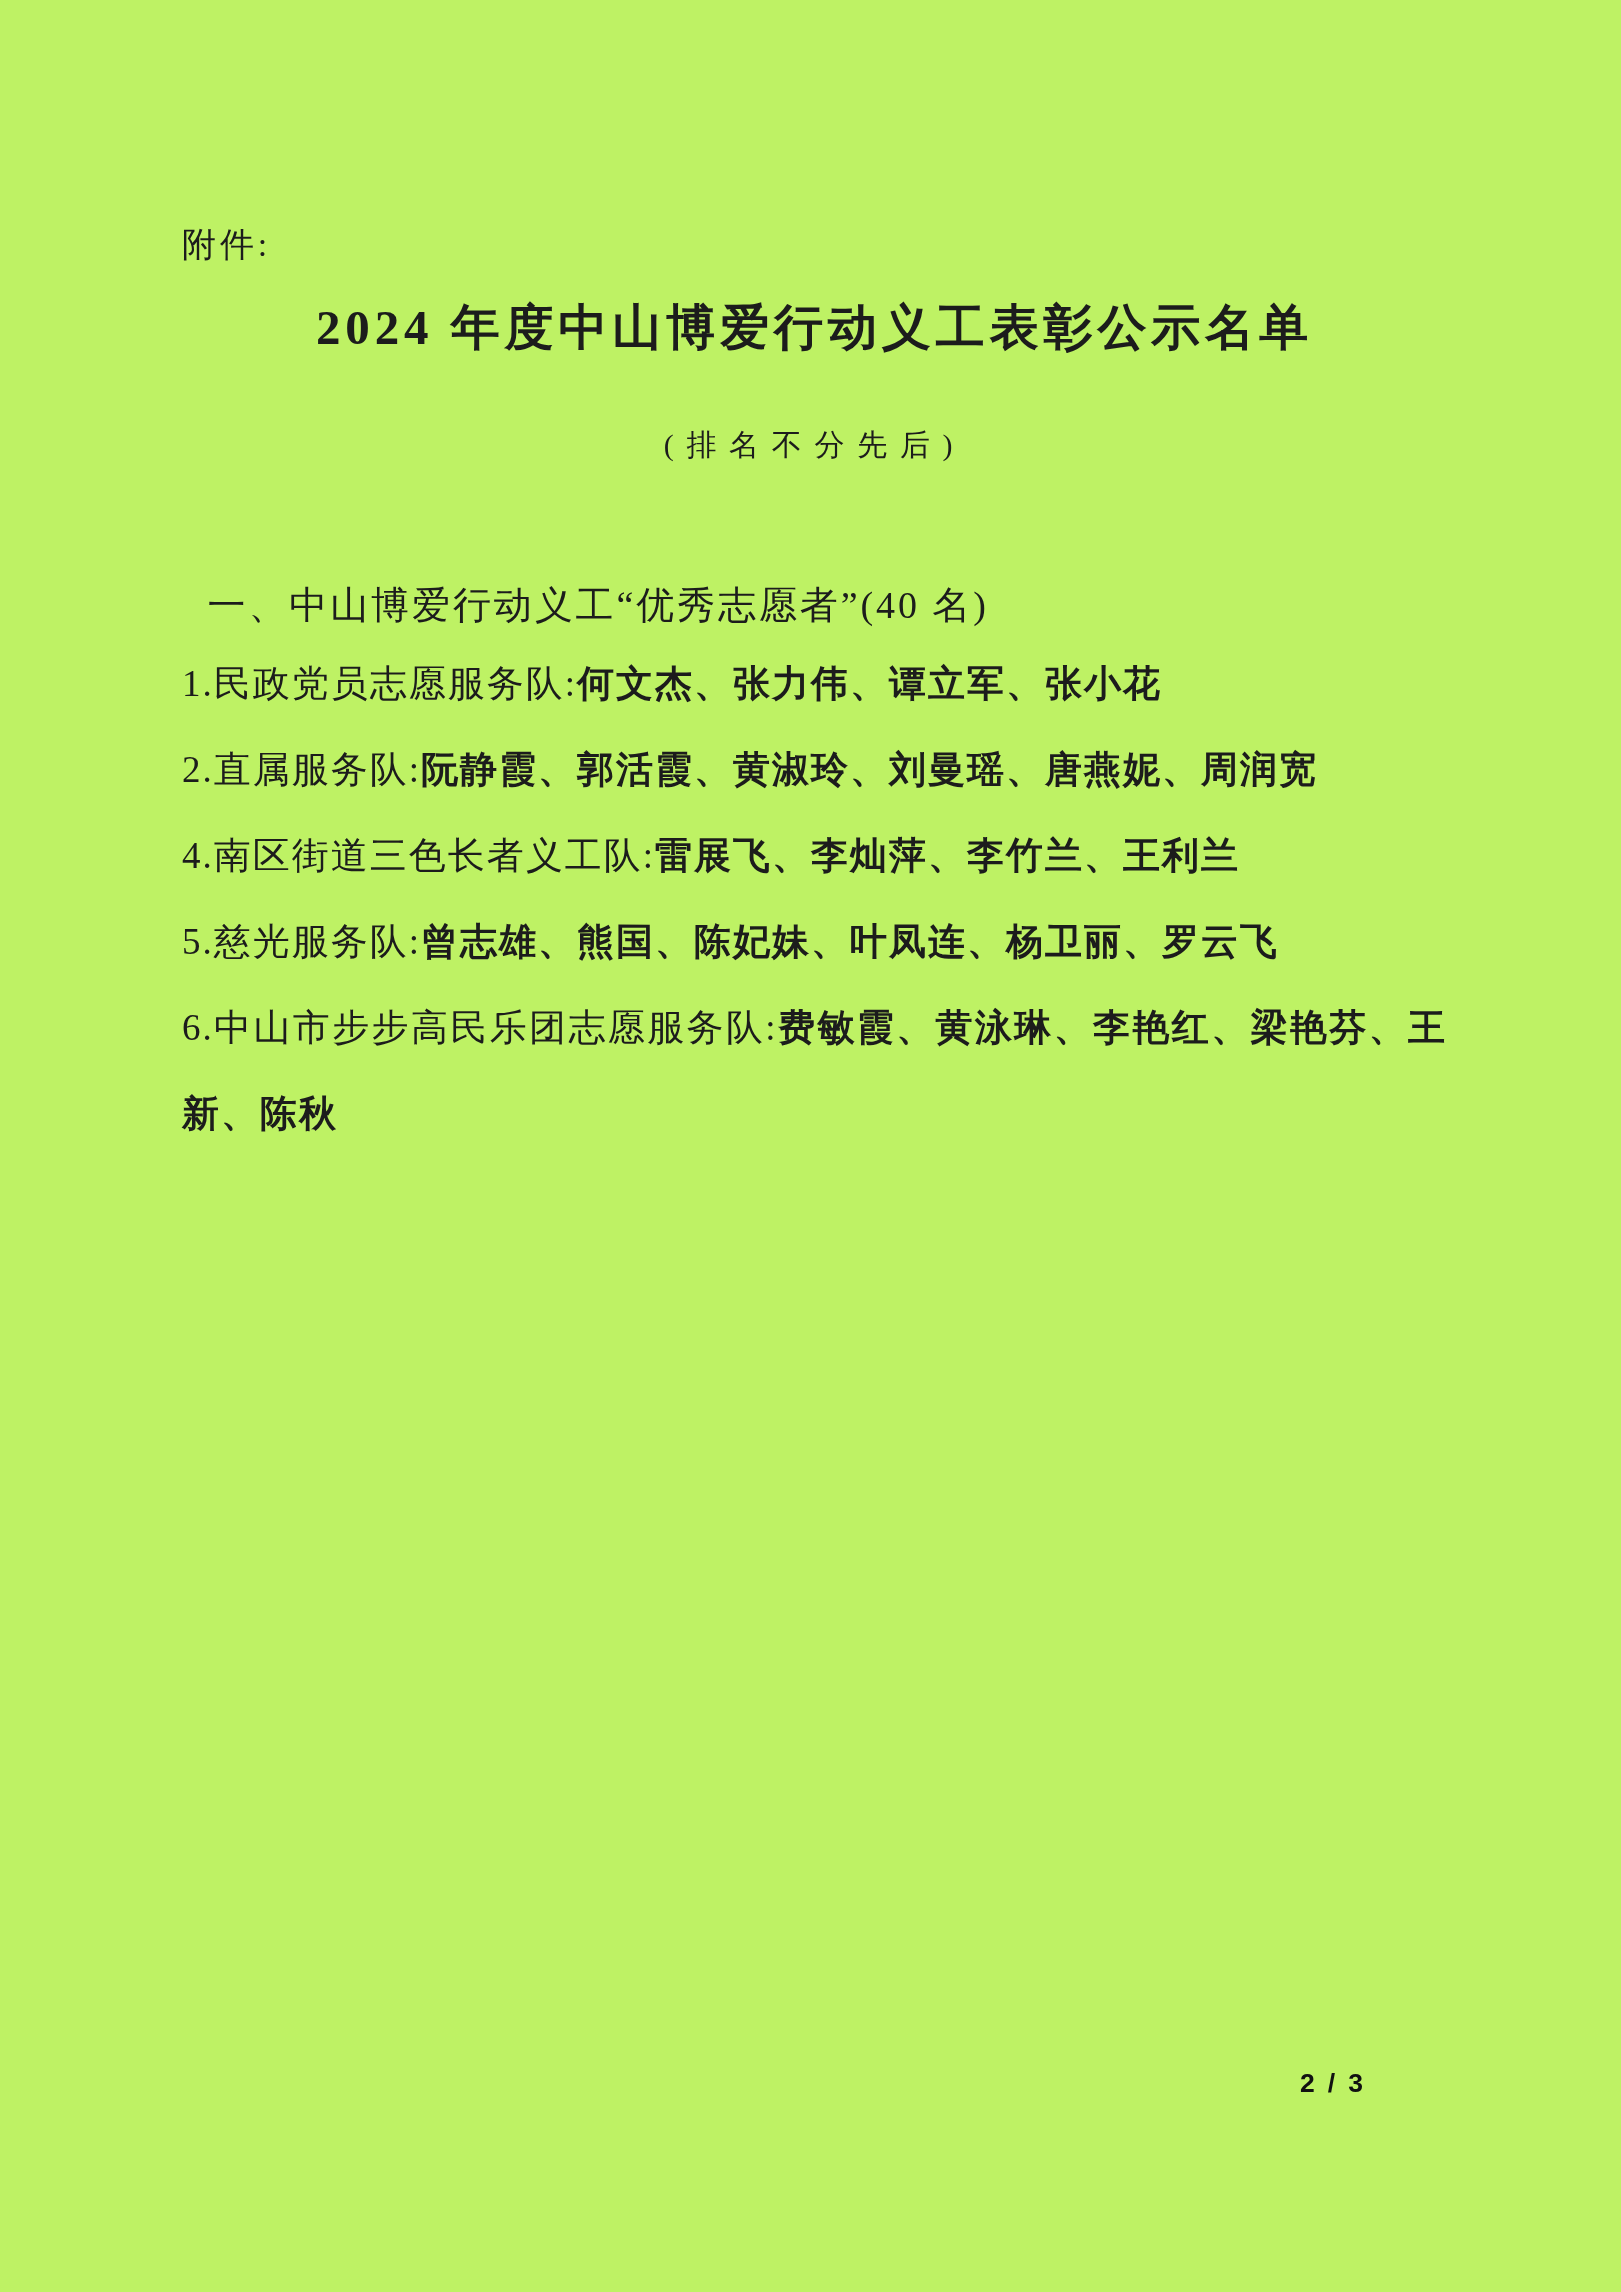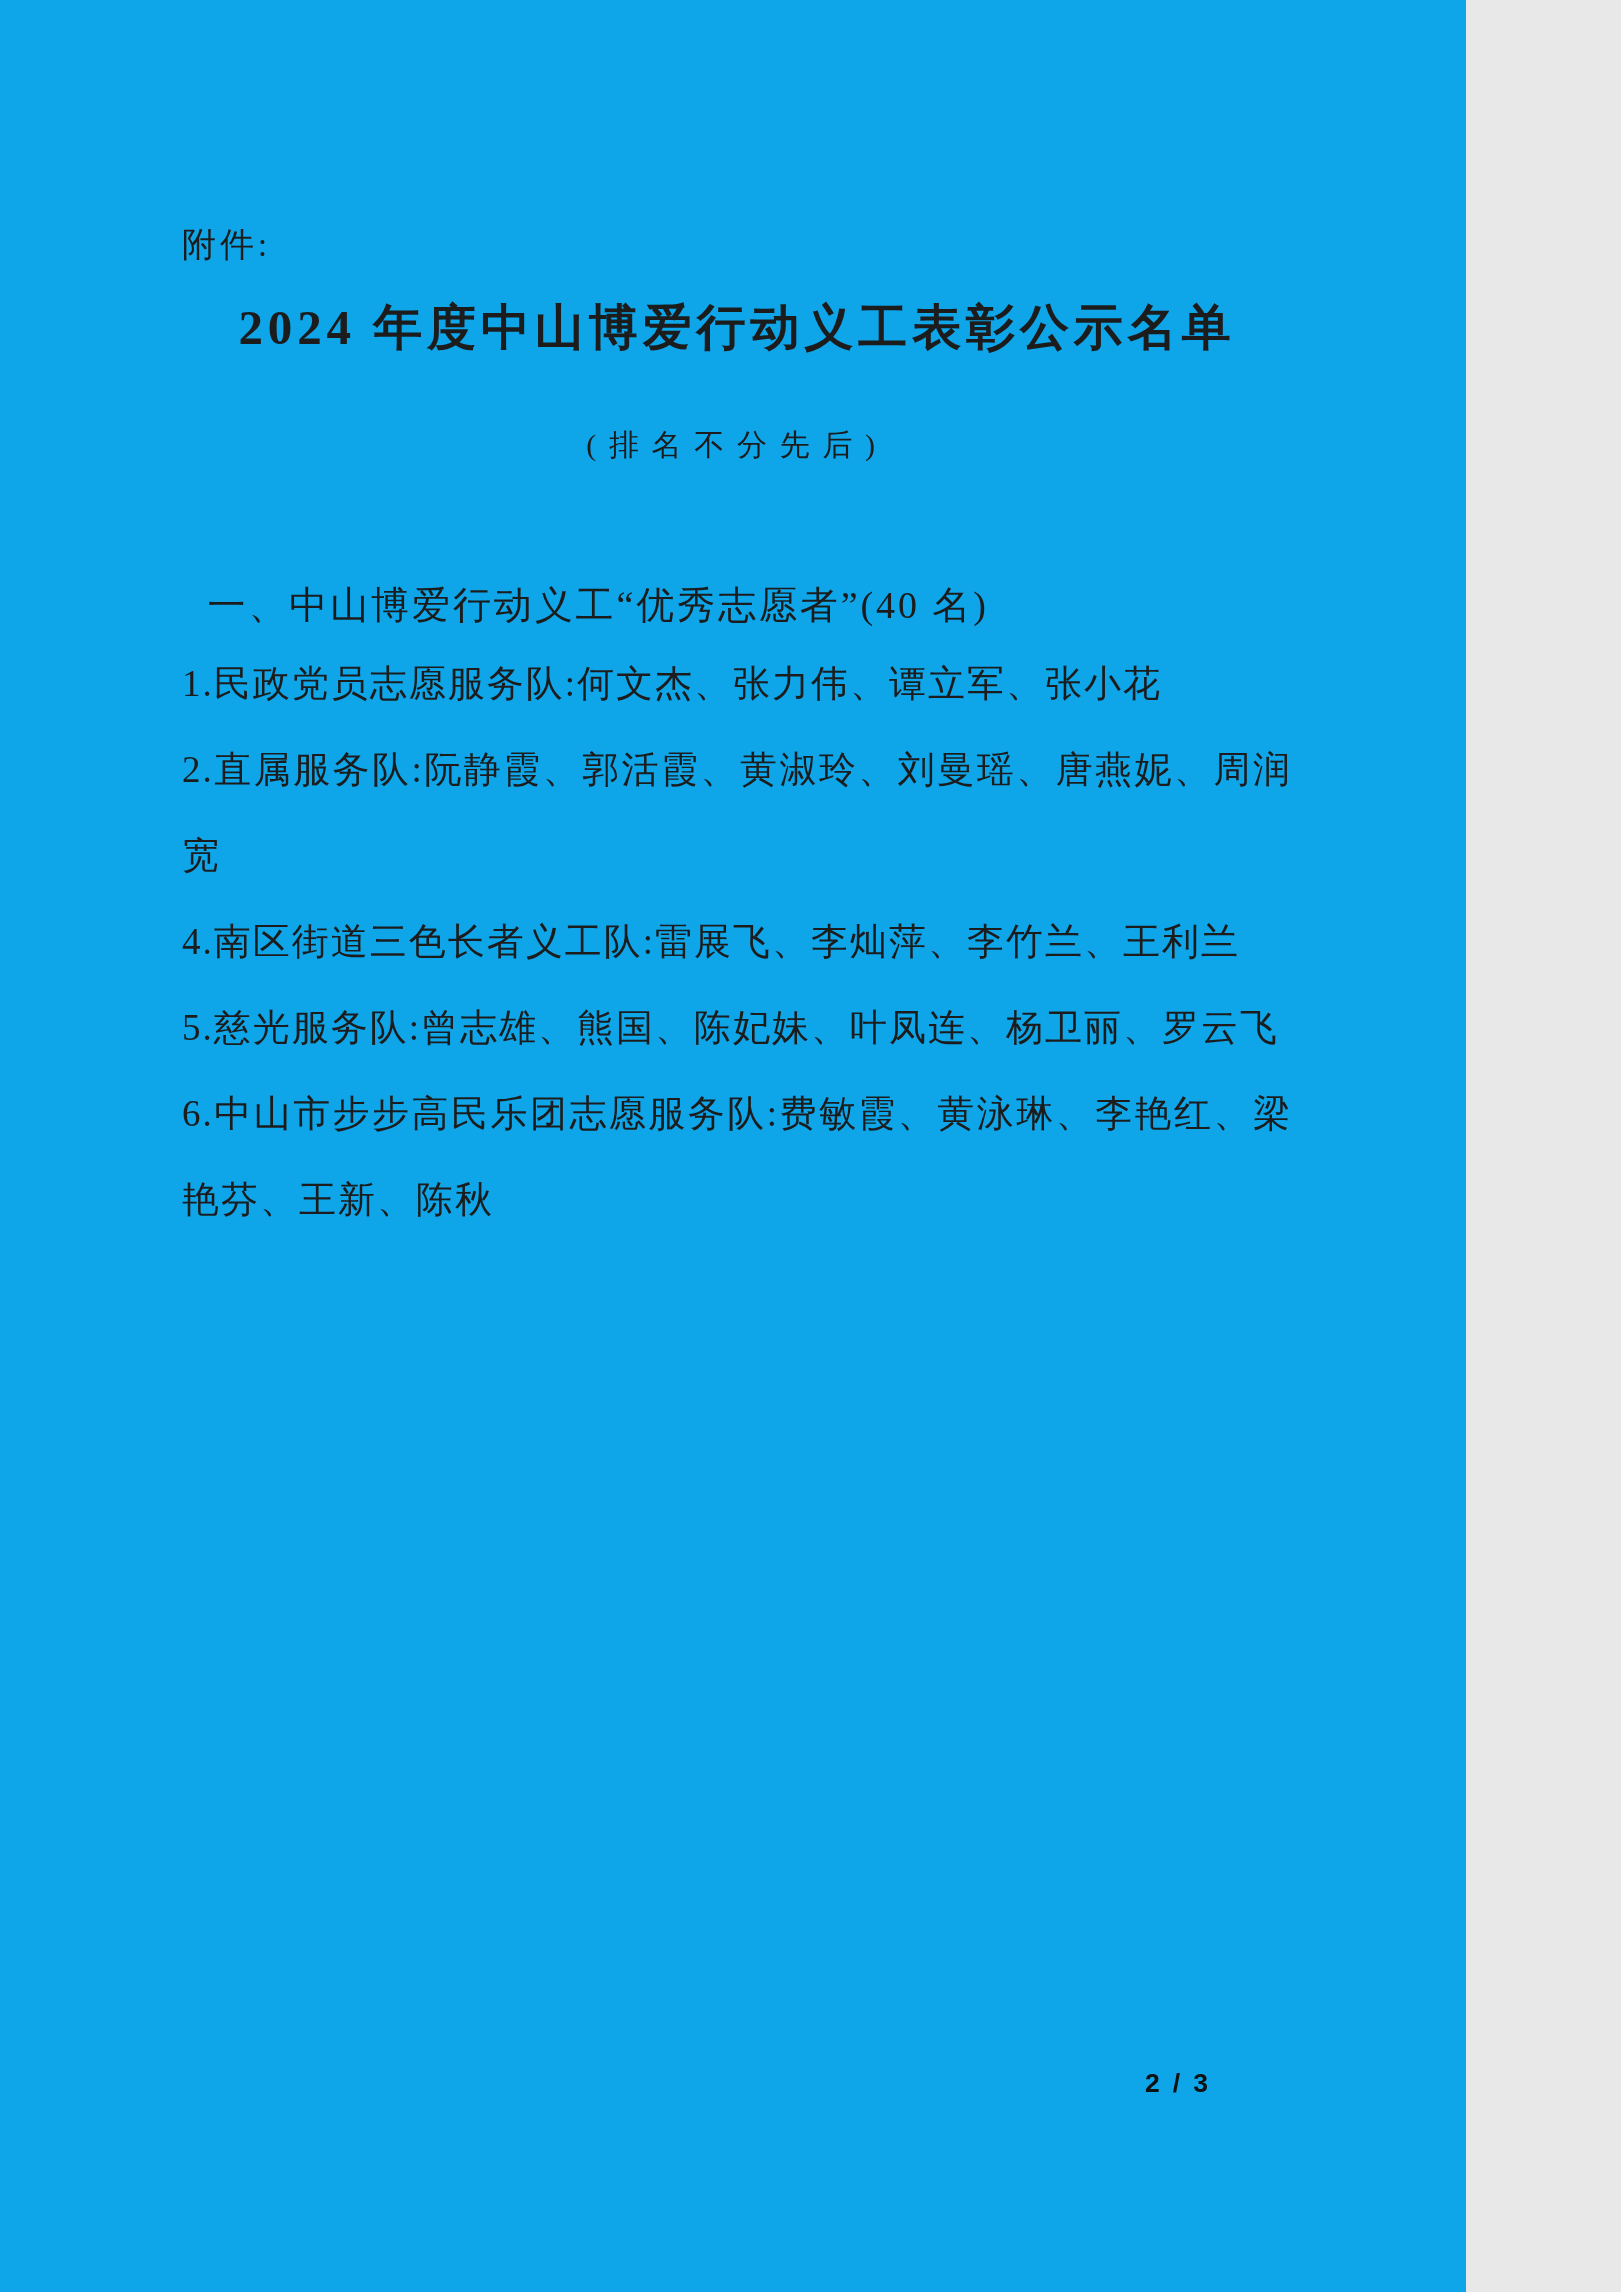--- a/index.html
+++ b/index.html
@@ -3,22 +3,22 @@
 <meta charset="utf-8">
 <style>
   html, body { margin: 0; padding: 0; }
   body {
     width: 1621px; height: 2293px;
     background: #e8e8e8;
     font-family: "Liberation Serif", "DejaVu Serif", serif;
   }
   .page {
     position: relative;
-    width: 1466px; height: 2293px;
-    background: #0ea5e9;
+    width: 1621px; height: 2293px;
+    background: #bef264;
     color: #1c1c1c;
     overflow: hidden;
   }
   .content {
     position: absolute;
     left: 182px; right: 174px; top: 0;
   }
   .attachment {
     padding-top: 222px;
     font-size: 34px;
@@ -50,21 +50,21 @@
     font-size: 37px;
     line-height: 86px;
     text-align: justify;
     text-justify: inter-ideograph;
   }
   .award-list p.item {
     margin: 0;
     letter-spacing: 2px;
   }
   .team-label { font-weight: 400; }
-  .team-names { font-weight: 400; }
+  .team-names { font-weight: 700; }
   .page-footer {
     position: absolute;
     right: 255px;
     bottom: 194px;
     font-family: "Liberation Sans", "DejaVu Sans", sans-serif;
     font-size: 26.5px;
     font-weight: 700;
     letter-spacing: 2.9px;
     color: #111111;
   }

